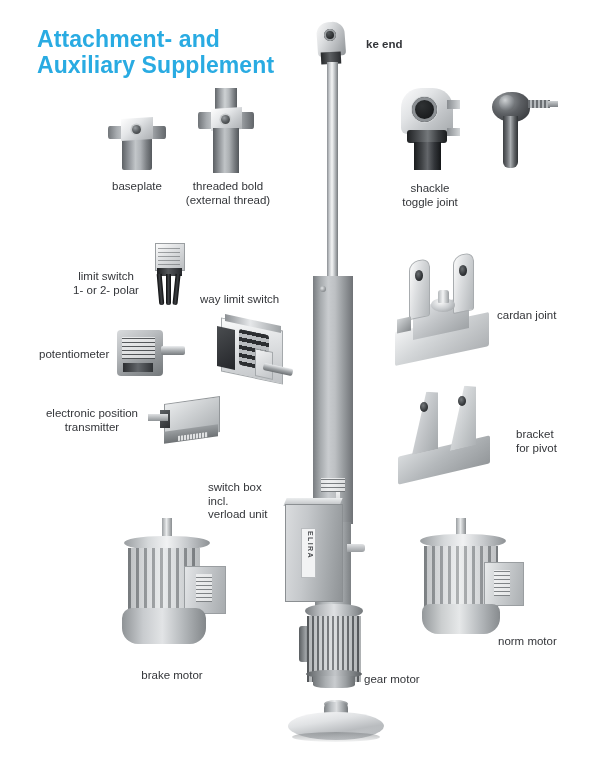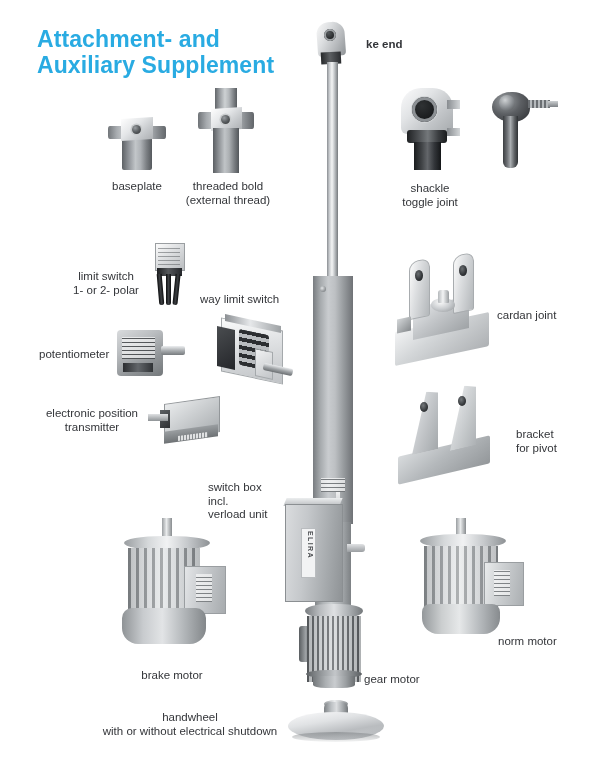--- a/index.html
+++ b/index.html
@@ -707,16 +707,14 @@
   <div class="lbl r" style="left:208px; top:481px; width:82px;">switch box
 incl.
 verload unit</div>
 
   <div class="lbl c" style="left:126px; top:669px; width:92px;">brake motor</div>
 
   <div class="lbl l" style="left:364px; top:673px; width:90px;">gear motor</div>
 
   <div class="lbl l" style="left:498px; top:635px; width:96px;">norm motor</div>
 
-  <div class="lbl c" style="left:96px; top:711px; width:188px;">handwheel
-with or without electrical shutdown</div>
 
 </div>
 
 </body></html>

